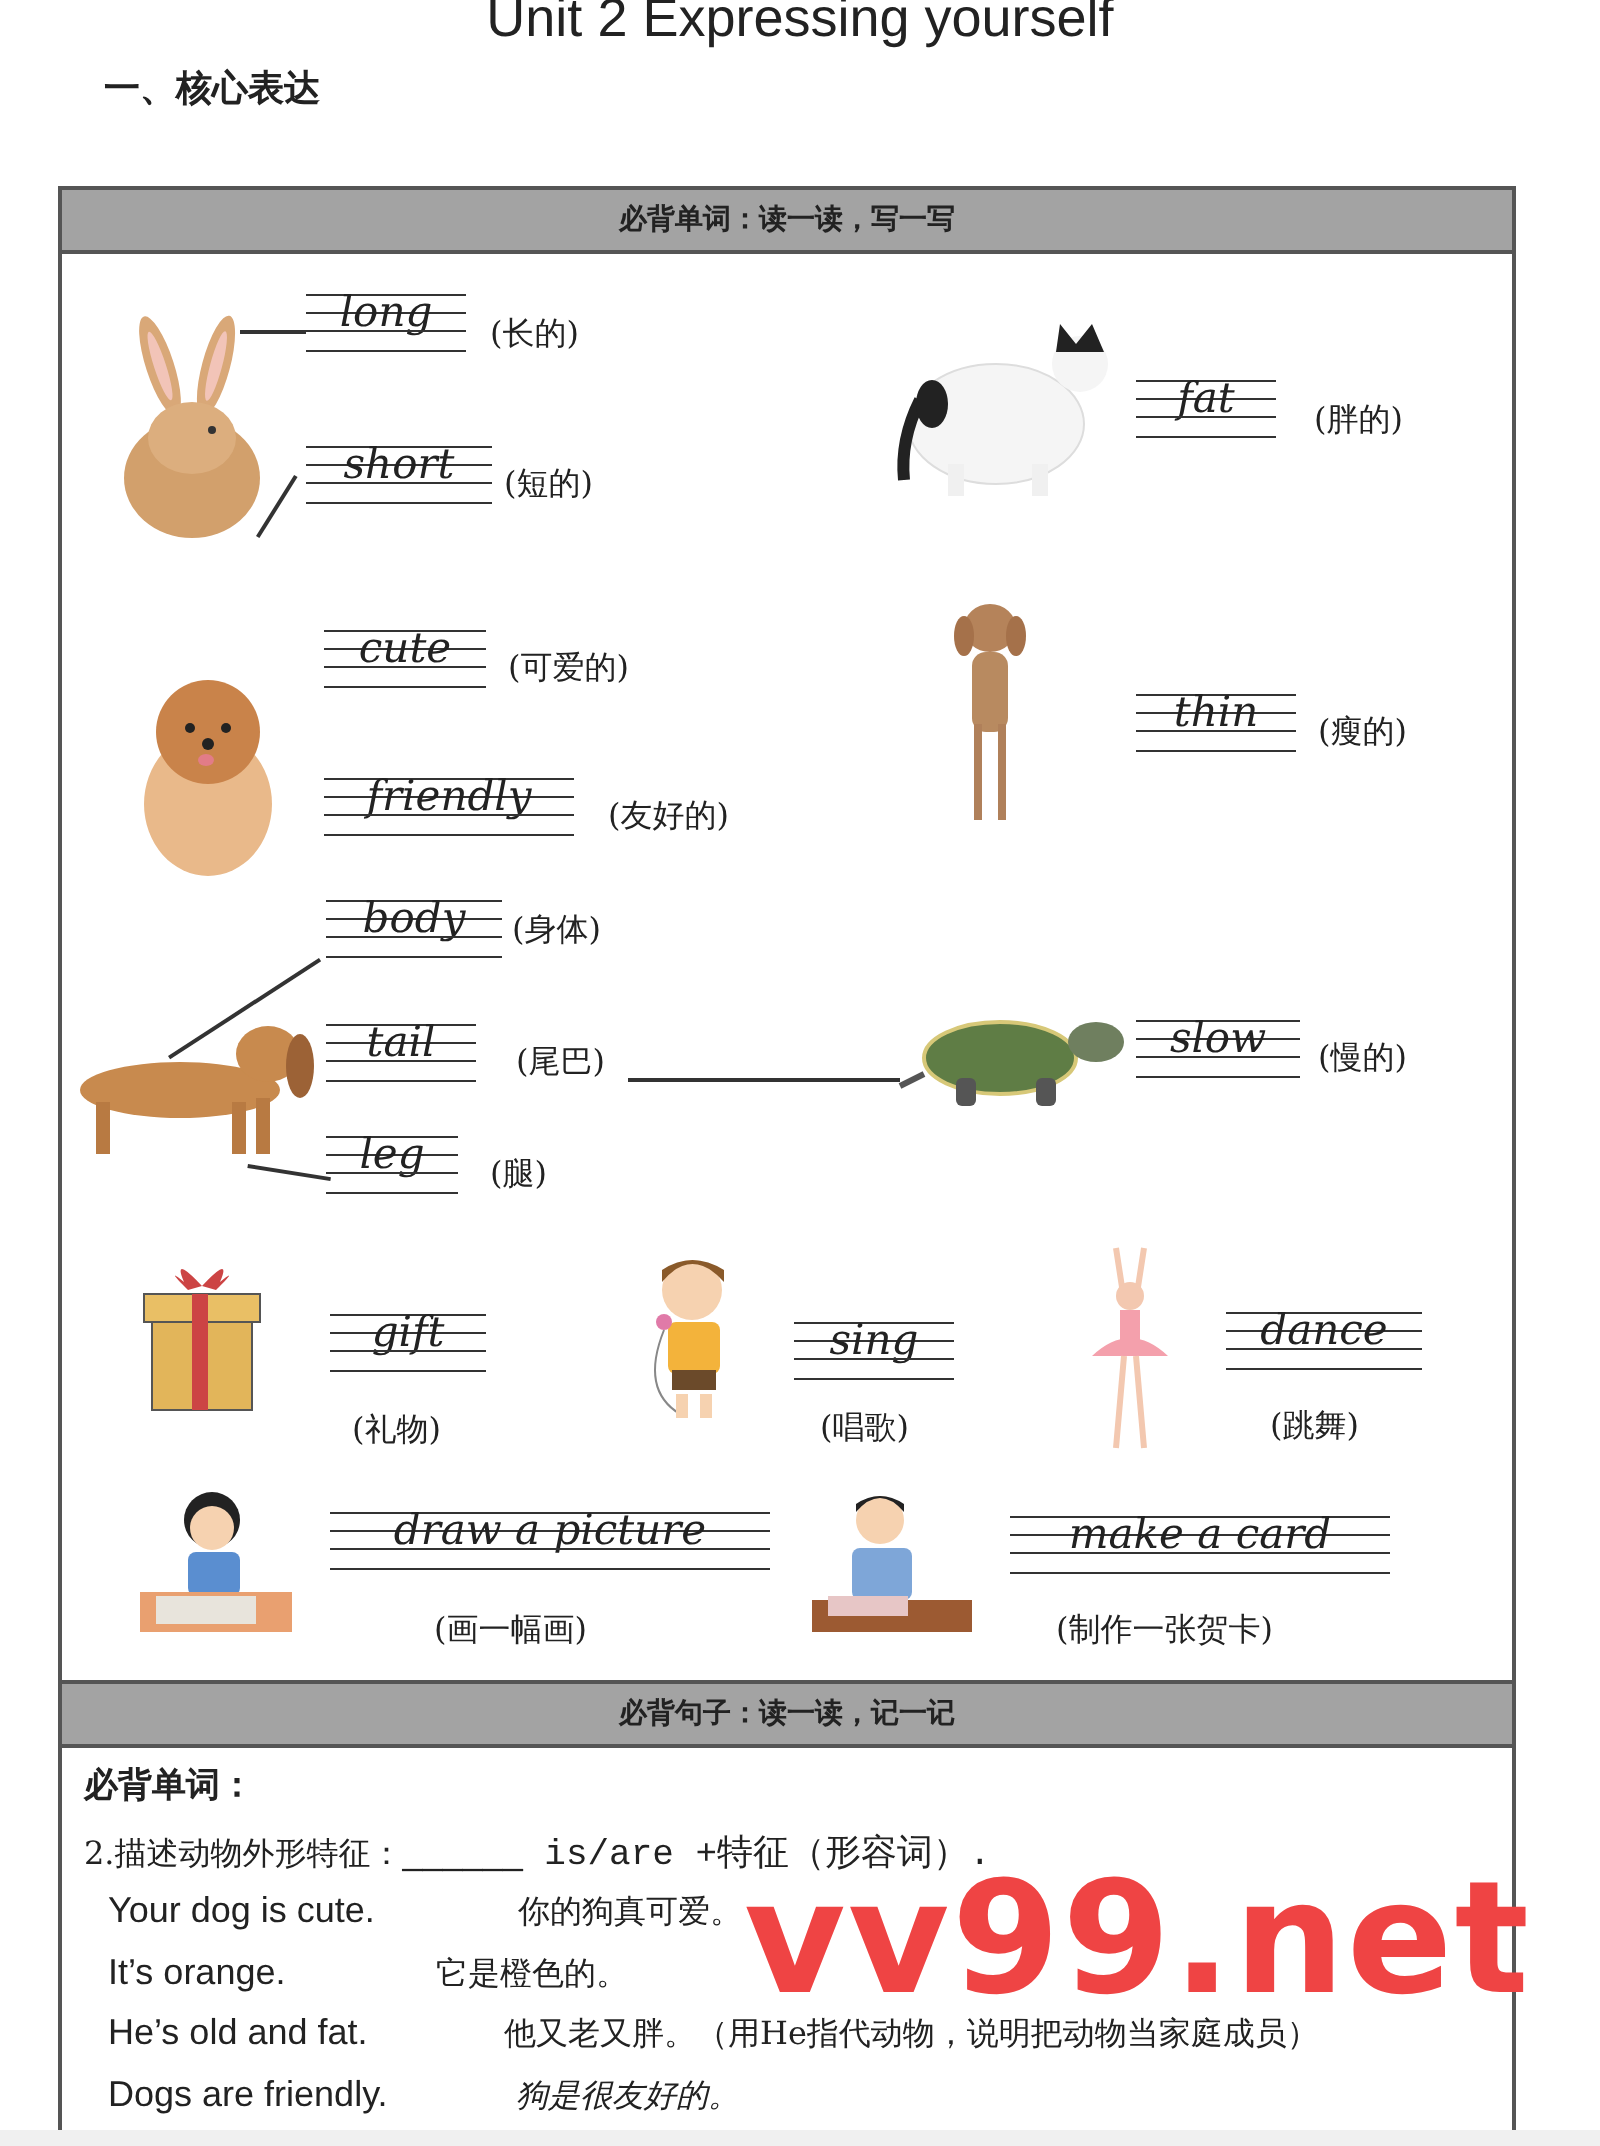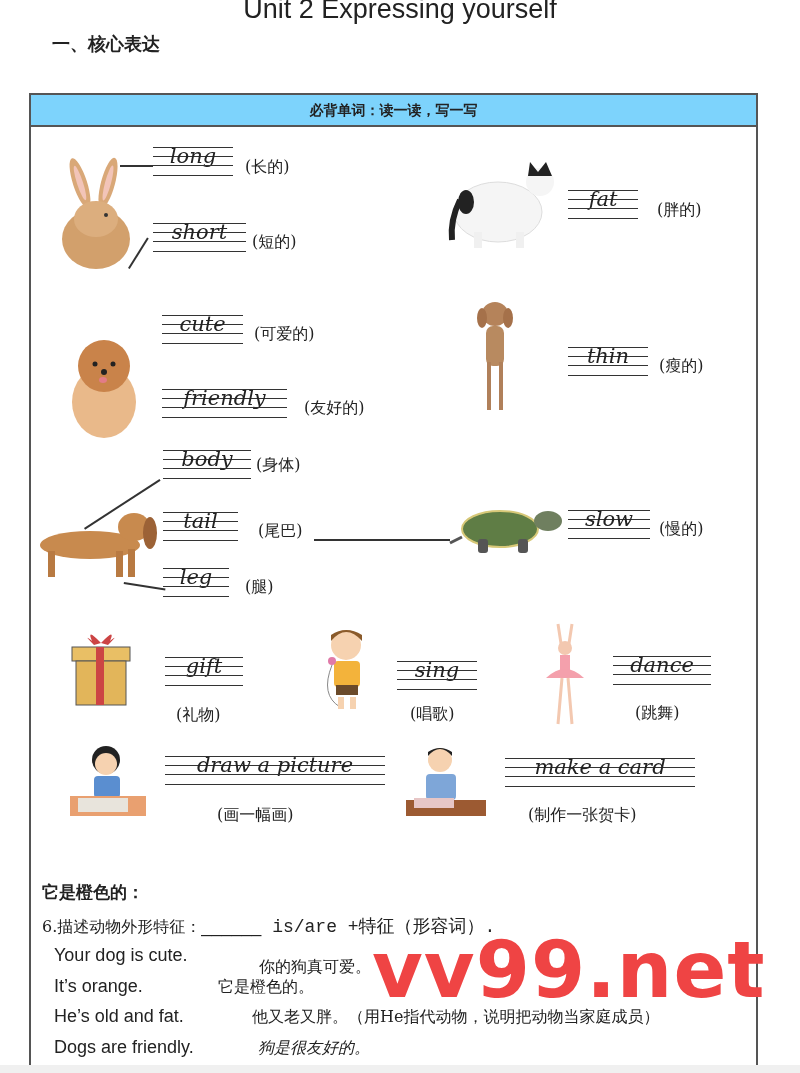--- a/index.html
+++ b/index.html
@@ -1,40 +1,41 @@
 <!DOCTYPE html>
 <html><head>
 <meta charset="utf-8">
 <style>
   html,body{margin:0;padding:0;background:#fff;}
   body{width:800px;height:1073px;position:relative;overflow:hidden;font-family:"DejaVu Sans",sans-serif;color:#222;}
   .title{position:absolute;top:-6px;left:0;width:800px;text-align:center;font-size:27px;font-family:"Liberation Sans",sans-serif;color:#222;}
   .sec{position:absolute;top:32px;left:4px;font-size:18px;font-weight:bold;font-family:"DejaVu Serif",serif;margin-left:48px;}
   .frame{position:absolute;left:29px;top:93px;width:729px;height:980px;border:2px solid #555;border-bottom:none;box-sizing:border-box;}
-  .band{position:absolute;left:0;width:725px;height:34px;background:#7dd3fc;border-top:2px solid #555;border-bottom:2px solid #555;box-sizing:border-box;text-align:center;font-size:14px;font-weight:bold;line-height:30px;font-family:"DejaVu Serif",serif;}
+  .band{position:absolute;left:0;width:725px;height:34px;background:#a3a3a3;border-top:2px solid #555;border-bottom:2px solid #555;box-sizing:border-box;text-align:center;font-size:14px;font-weight:bold;line-height:30px;font-family:"DejaVu Serif",serif;}
   .lines{position:absolute;border-top:1px solid #333;border-bottom:1px solid #333;height:27px;}
   .lines::before,.lines::after{content:"";position:absolute;left:0;right:0;border-top:1px solid #333;}
   .lines::before{top:8px}.lines::after{top:17px}
   .word{position:absolute;left:0;right:0;top:-4px;text-align:center;font-family:"DejaVu Serif",serif;font-style:italic;font-size:21px;color:#222;white-space:nowrap;}
   .cn{position:absolute;font-size:16px;font-family:"DejaVu Serif",serif;white-space:nowrap;}
   .pic{position:absolute;display:flex;align-items:center;justify-content:center;}
   .conn{position:absolute;background:#333;height:1.5px;transform-origin:0 0;}
   .sent{position:absolute;left:54px;font-size:18px;font-family:"Liberation Sans",sans-serif;white-space:nowrap;}
   .sent .zh{position:absolute;font-family:"DejaVu Serif",serif;font-size:16px;}
   .wm{position:absolute;left:372px;top:925px;font-size:78px;font-weight:bold;color:#ef4444;font-family:"DejaVu Sans",sans-serif;letter-spacing:1px;}
   .bottombar{position:absolute;left:0;top:1065px;width:800px;height:8px;background:#f0f0f0;}
 </style>
 </head>
 <body>
 
 <div class="title">Unit 2 Expressing yourself</div>
 <div class="sec">一、核心表达</div>
 
 <div class="frame">
   <div class="band" style="top:-2px;">必背单词：读一读，写一写</div>
+  <div class="band" style="top:745px;">必背句子：读一读，记一记</div>
 </div>
 
 <svg class="pic" style="left:58px;top:153px;" width="80" height="118">
   <ellipse cx="22" cy="30" rx="7" ry="26" fill="#d9a878" transform="rotate(-18 22 30)"></ellipse>
   <ellipse cx="50" cy="30" rx="7" ry="26" fill="#d9a878" transform="rotate(15 50 30)"></ellipse>
   <ellipse cx="22" cy="30" rx="3" ry="18" fill="#f2c4b8" transform="rotate(-18 22 30)"></ellipse>
   <ellipse cx="50" cy="30" rx="3" ry="18" fill="#f2c4b8" transform="rotate(15 50 30)"></ellipse>
   <ellipse cx="38" cy="86" rx="34" ry="30" fill="#d2a06c"></ellipse>
   <ellipse cx="38" cy="66" rx="22" ry="18" fill="#dcae7e"></ellipse>
   <circle cx="48" cy="62" r="2" fill="#333"></circle>
@@ -203,23 +204,23 @@
   </div>
 <span class="cn" style="left:217px;top:805px;">(画一幅画)</span>
 
 <div class="lines" style="left:505px;top:758px;width:190px;">
     <span class="word">make a card</span>
   </div>
 <span class="cn" style="left:528px;top:805px;">(制作一张贺卡)</span>
 
 <div class="wm">vv99.net</div>
 
-<div style="position:absolute;left:42px;top:881px;font-size:17px;font-weight:bold;font-family:'DejaVu Serif',serif;">它是橙色的：</div>
+<div style="position:absolute;left:42px;top:881px;font-size:17px;font-weight:bold;font-family:'DejaVu Serif',serif;">必背单词：</div>
 <div style="position:absolute;left:42px;top:914px;font-size:18px;white-space:nowrap;">
-  <span style="font-family:'DejaVu Serif',serif;font-size:16px;">6.描述动物外形特征：</span><span style="font-family:'Liberation Sans',sans-serif;">______</span><span style="font-family:Liberation Mono, monospace;"> is/are +特征（形容词）.</span>
+  <span style="font-family:'DejaVu Serif',serif;font-size:16px;">2.描述动物外形特征：</span><span style="font-family:'Liberation Sans',sans-serif;">______</span><span style="font-family:Liberation Mono, monospace;"> is/are +特征（形容词）.</span>
 </div>
 
-<div class="sent" style="top:945px;"><span>Your dog is cute.</span><span class="zh" style="left:205px;top:1px;margin-top:11px;">你的狗真可爱。</span></div>
+<div class="sent" style="top:945px;"><span>Your dog is cute.</span><span class="zh" style="left:205px;top:1px;">你的狗真可爱。</span></div>
 <div class="sent" style="top:976px;"><span>It’s orange.</span><span class="zh" style="left:164px;top:1px;">它是橙色的。</span></div>
 <div class="sent" style="top:1006px;"><span>He’s old and fat.</span><span class="zh" style="left:198px;top:1px;">他又老又胖。（用He指代动物，说明把动物当家庭成员）</span></div>
 <div class="sent" style="top:1037px;"><span>Dogs are friendly.</span><span class="zh" style="left:204px;top:1px;font-style:italic;">狗是很友好的。</span></div>
 
 <div class="bottombar"></div>
 
 </body></html>

